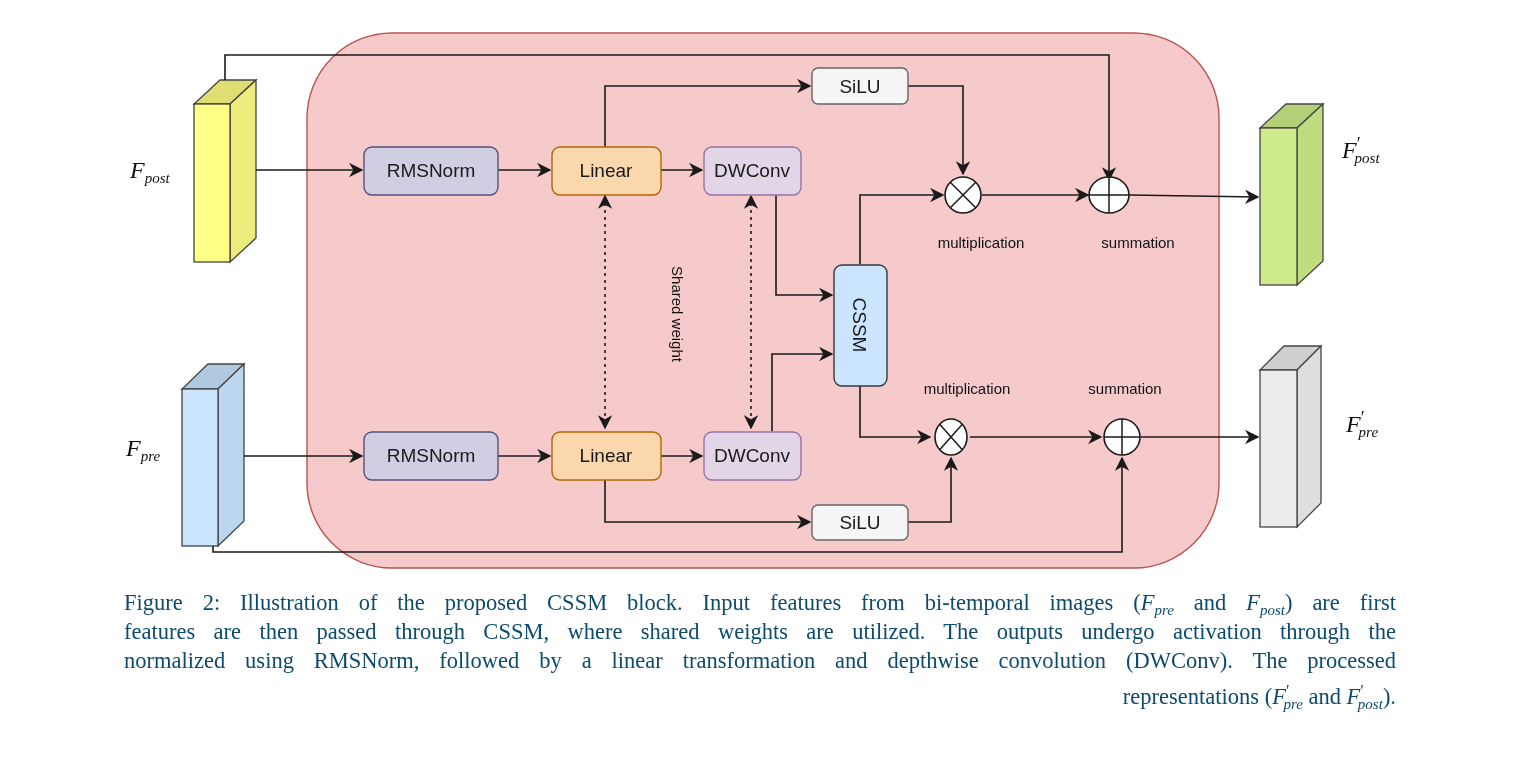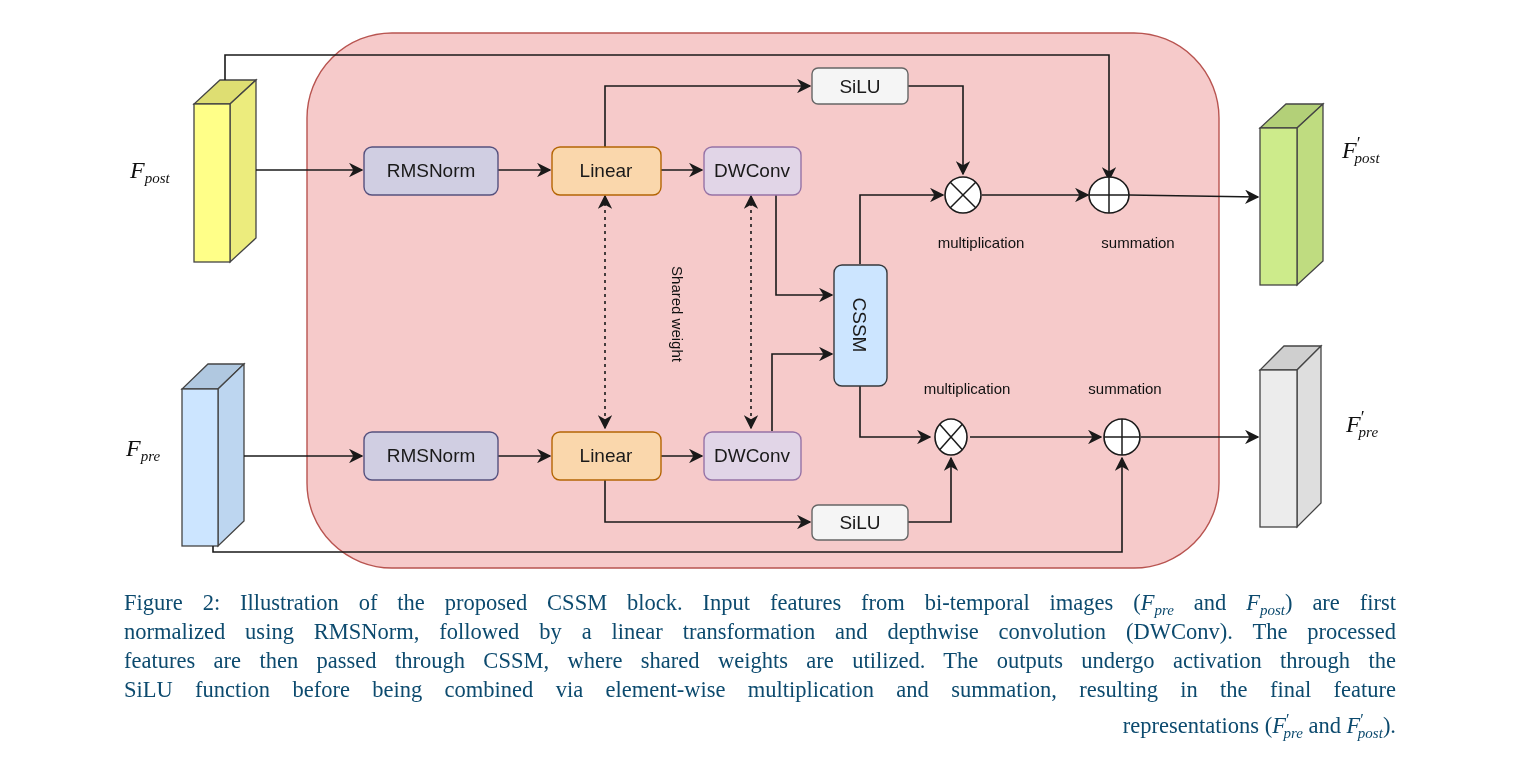--- a/index.html
+++ b/index.html
@@ -166,17 +166,16 @@
   <g>
     <ellipse cx="1122" cy="437" rx="18" ry="18" fill="#ffffff" stroke="#1a1a1a" stroke-width="1.6"></ellipse>
     <line x1="1104" y1="437" x2="1140" y2="437" stroke="#1a1a1a" stroke-width="1.5"></line>
     <line x1="1122" y1="419" x2="1122" y2="455" stroke="#1a1a1a" stroke-width="1.5"></line>
   </g>
   <text class="small-label" x="1125" y="394" text-anchor="middle">summation</text>
 </svg>
 
 <div id="caption">
     <span class="line" style="text-align-last: justify;">Figure 2: Illustration of the proposed CSSM block. Input features from bi-temporal images (<span><span class="mi">F</span><sub>pre</sub></span> and <span><span class="mi">F</span><sub>post</sub></span>) are first</span>
+    <span class="line" style="text-align-last: justify;">features are then passed through CSSM, where shared weights are utilized. The outputs undergo activation through the</span>
     <span class="line" style="text-align-last: justify;">normalized using RMSNorm, followed by a linear transformation and depthwise convolution (DWConv). The processed</span>
-    <span class="line" style="text-align-last: justify;">features are then passed through CSSM, where shared weights are utilized. The outputs undergo activation through the</span>
-    <span class="line" style="text-align-last: justify;">SiLU function before being combined via element-wise multiplication and summation, resulting in the final feature</span>
     <span class="line last">representations (<span><span class="mi">F</span><sup class="prime" style="font-size: 16px;">′</sup><sub style="margin-left: -6px;">pre</sub></span> and <span><span class="mi">F</span><sup class="prime" style="font-size: 16px;">′</sup><sub style="margin-left: -6px;">post</sub></span>).</span>
   </div>
 
 </body></html>

